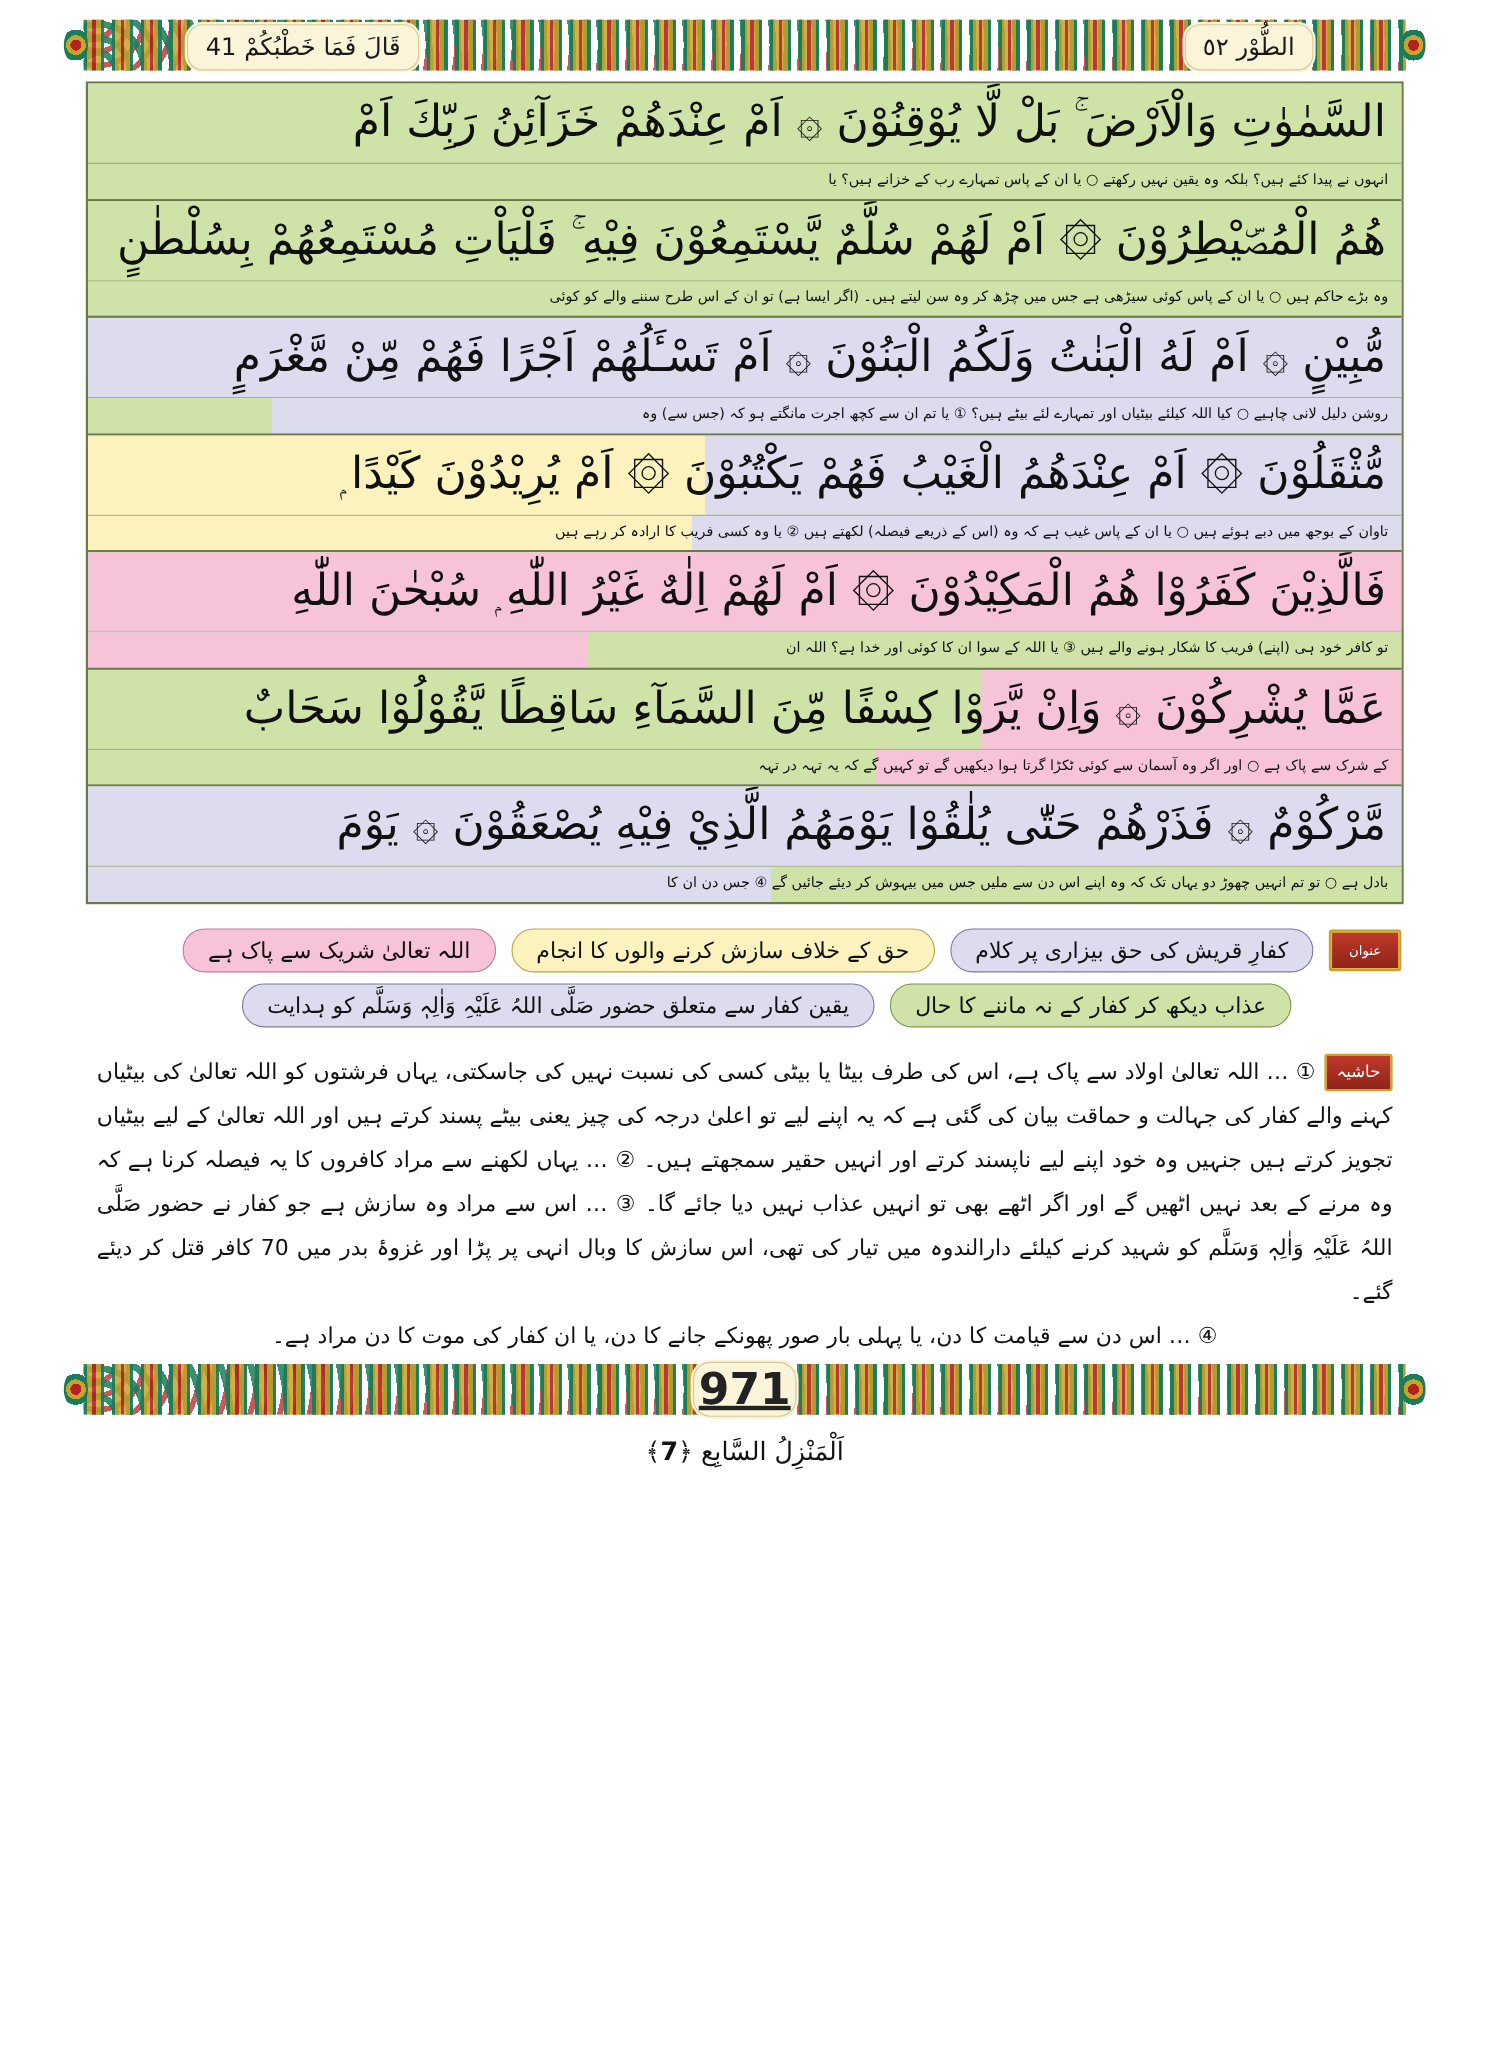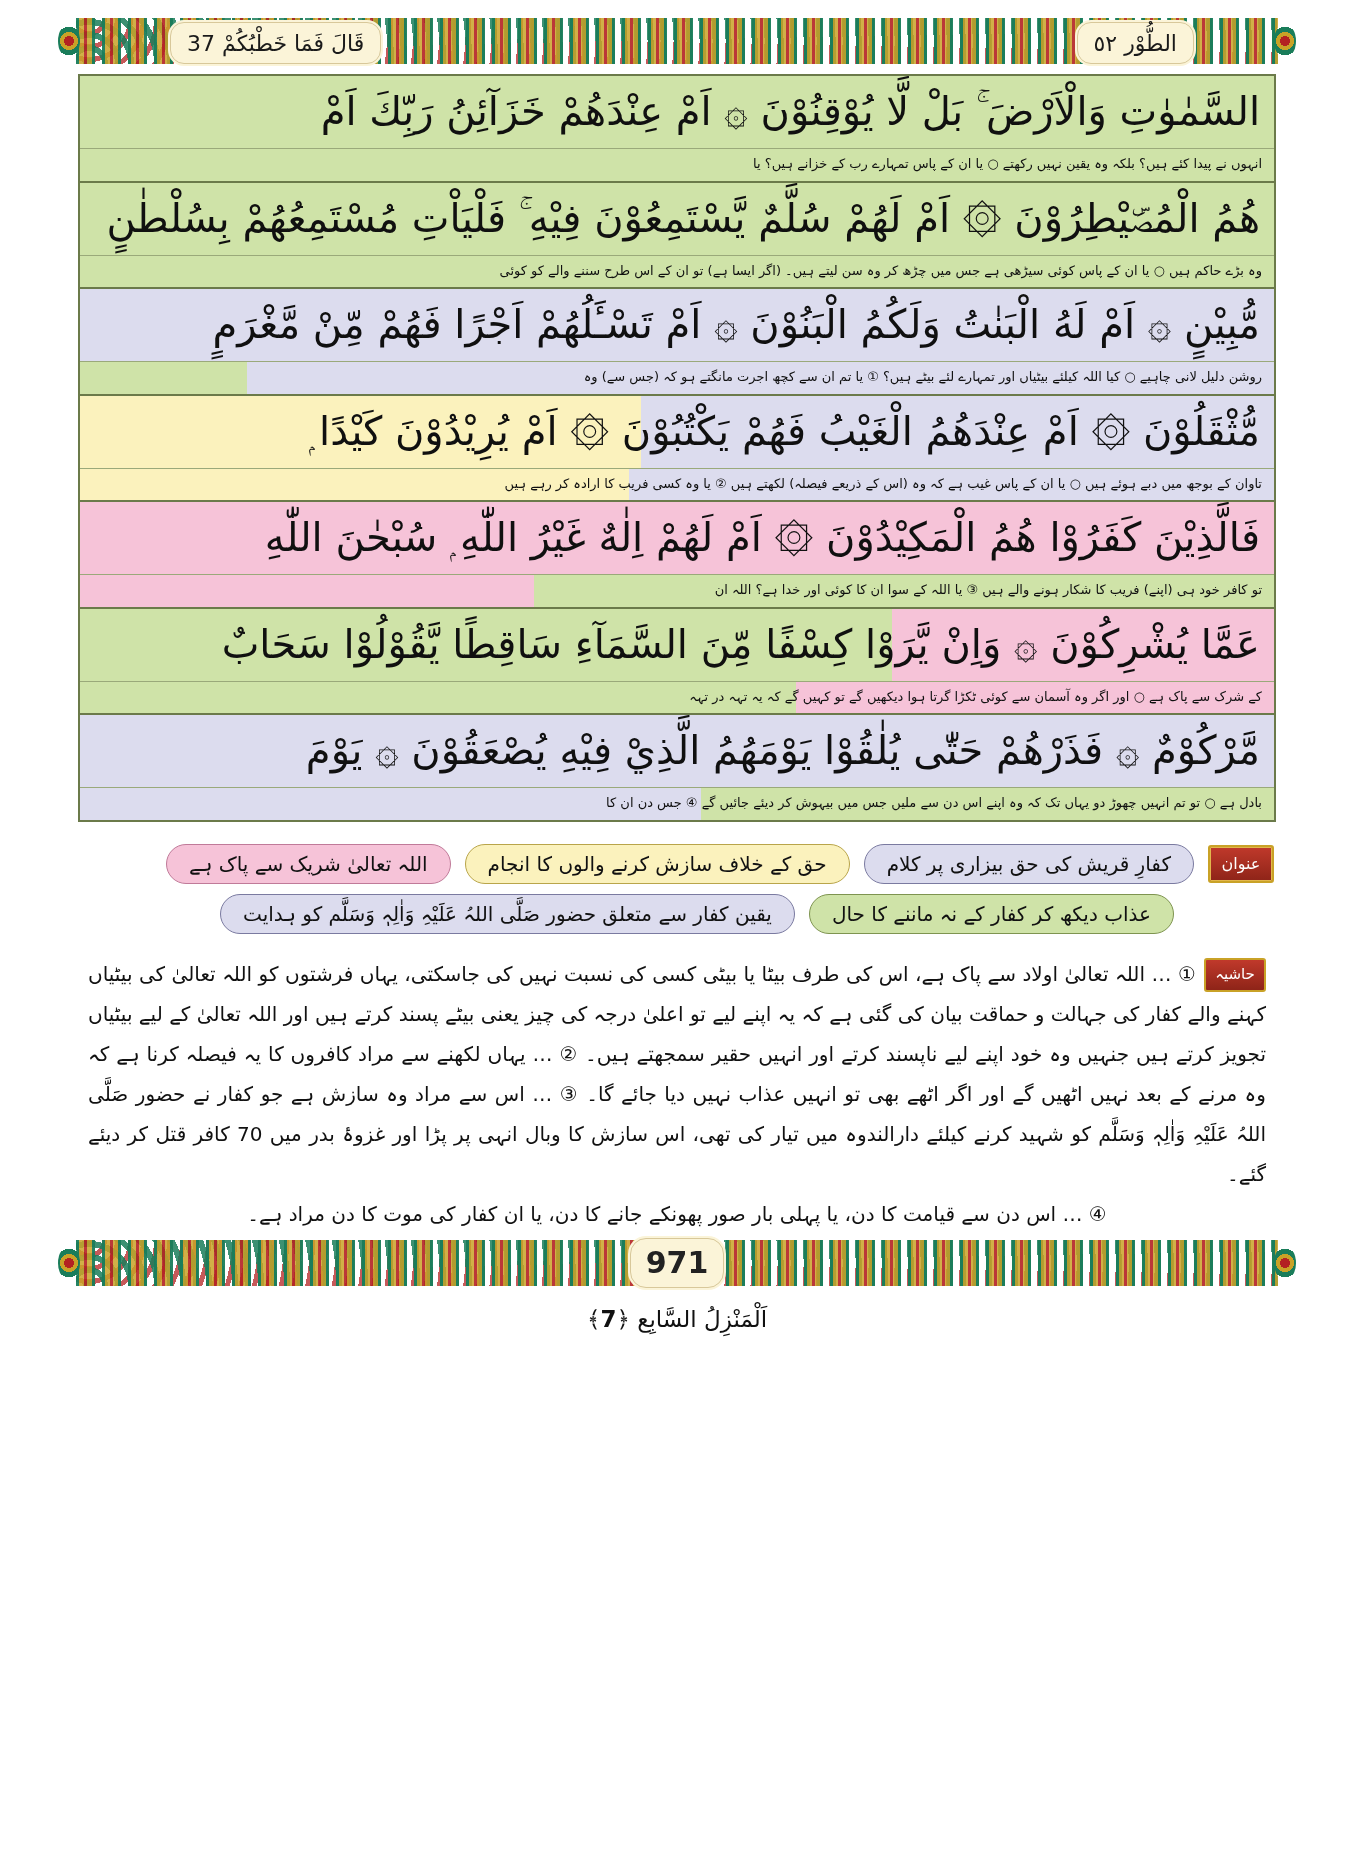--- a/index.html
+++ b/index.html
@@ -49,21 +49,21 @@
     box-shadow:0 0 0 2px #fbf4d8;
     z-index:4;
   }
   .plaque.surah{right:160px;border-radius:14px;}
   .plaque.juz{left:170px;}
 
   
   .plaque.pageno{
     left:50%;transform:translateX(-50%);
     top:-2px;height:48px;width:92px;padding:0;
-    font-size:30px;font-weight:600;color:#222;border-radius:16px;
+    font-size:40px;font-weight:600;color:#222;border-radius:16px;text-decoration:underline;
   }
 
   
   .quran-body{
     margin:4px 78px 0 78px;
     border:2px solid #6b7a4a;
     border-bottom:2px solid #6b7a4a;
   }
   .vrow{ position:relative; }
   .ar-line{
@@ -112,21 +112,21 @@
   .topic-row{
     display:flex;flex-direction:row;align-items:center;
     justify-content:flex-start;gap:14px;
     margin-bottom:10px;
   }
   .topic-row.second{justify-content:center;padding-left:40px;}
   .badge-label{
     width:62px;height:34px;flex:0 0 auto;
     background:linear-gradient(#c0392b,#8e2418);
     border:2px solid #c9a227;
-    color:#fff;font-size:16px;
+    color:#fff;font-size:12px;
     display:flex;align-items:center;justify-content:center;
     border-radius:3px;
     box-shadow:inset 0 0 0 1px #e2b74c;
   }
   .topic-pill{
     border:1.5px solid #6b6b8a;
     border-radius:22px;
     padding:6px 22px;
     font-size:20px;
     line-height:1.3;
@@ -170,21 +170,21 @@
   .manzil .num{font-weight:700;}
 </style>
 </head>
 <body>
 
 <div class="orn-wrap">
   <div class="orn-inner"></div>
   <div class="orn-cap left"></div>
   <div class="orn-cap right"></div>
   <div class="plaque surah">الطُّوْر ٥٢</div>
-  <div class="plaque juz">قَالَ فَمَا خَطْبُكُمْ 37</div>
+  <div class="plaque juz">قَالَ فَمَا خَطْبُكُمْ 41</div>
 </div>
 
 <div class="quran-body">
 
   <div class="vrow c-green">
     <div class="ar-line">السَّمٰوٰتِ وَالْاَرْضَ ۚ بَلْ لَّا يُوْقِنُوْنَ ۞ اَمْ عِنْدَهُمْ خَزَآئِنُ رَبِّكَ اَمْ</div>
     <div class="ur-line">انہوں نے پیدا کئے ہیں؟ بلکہ وہ یقین نہیں رکھتے ○ یا ان کے پاس تمہارے رب کے خزانے ہیں؟ یا</div>
   </div>
 
   <div class="vrow c-green">

